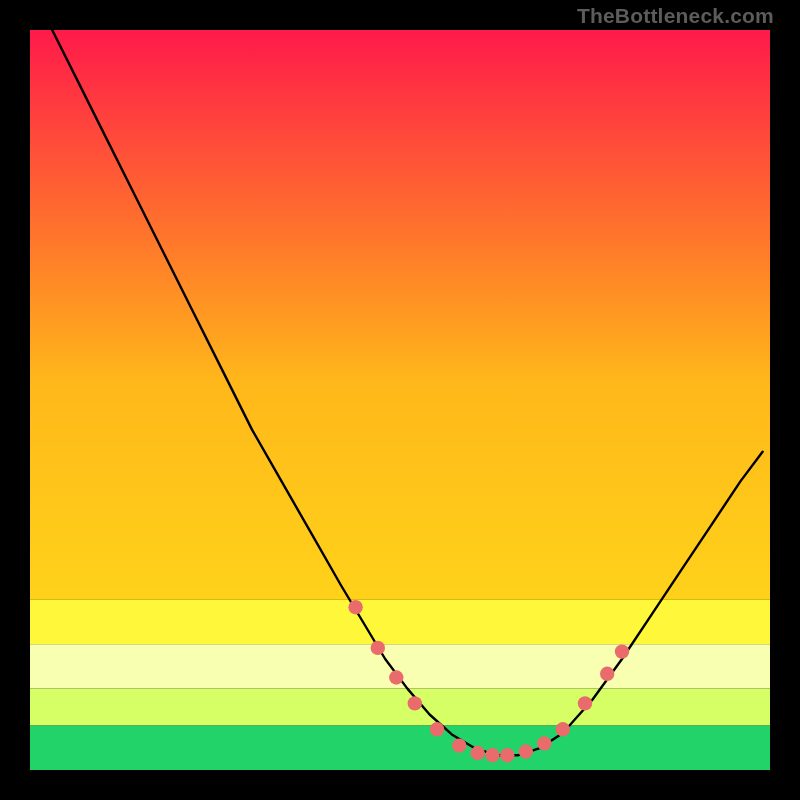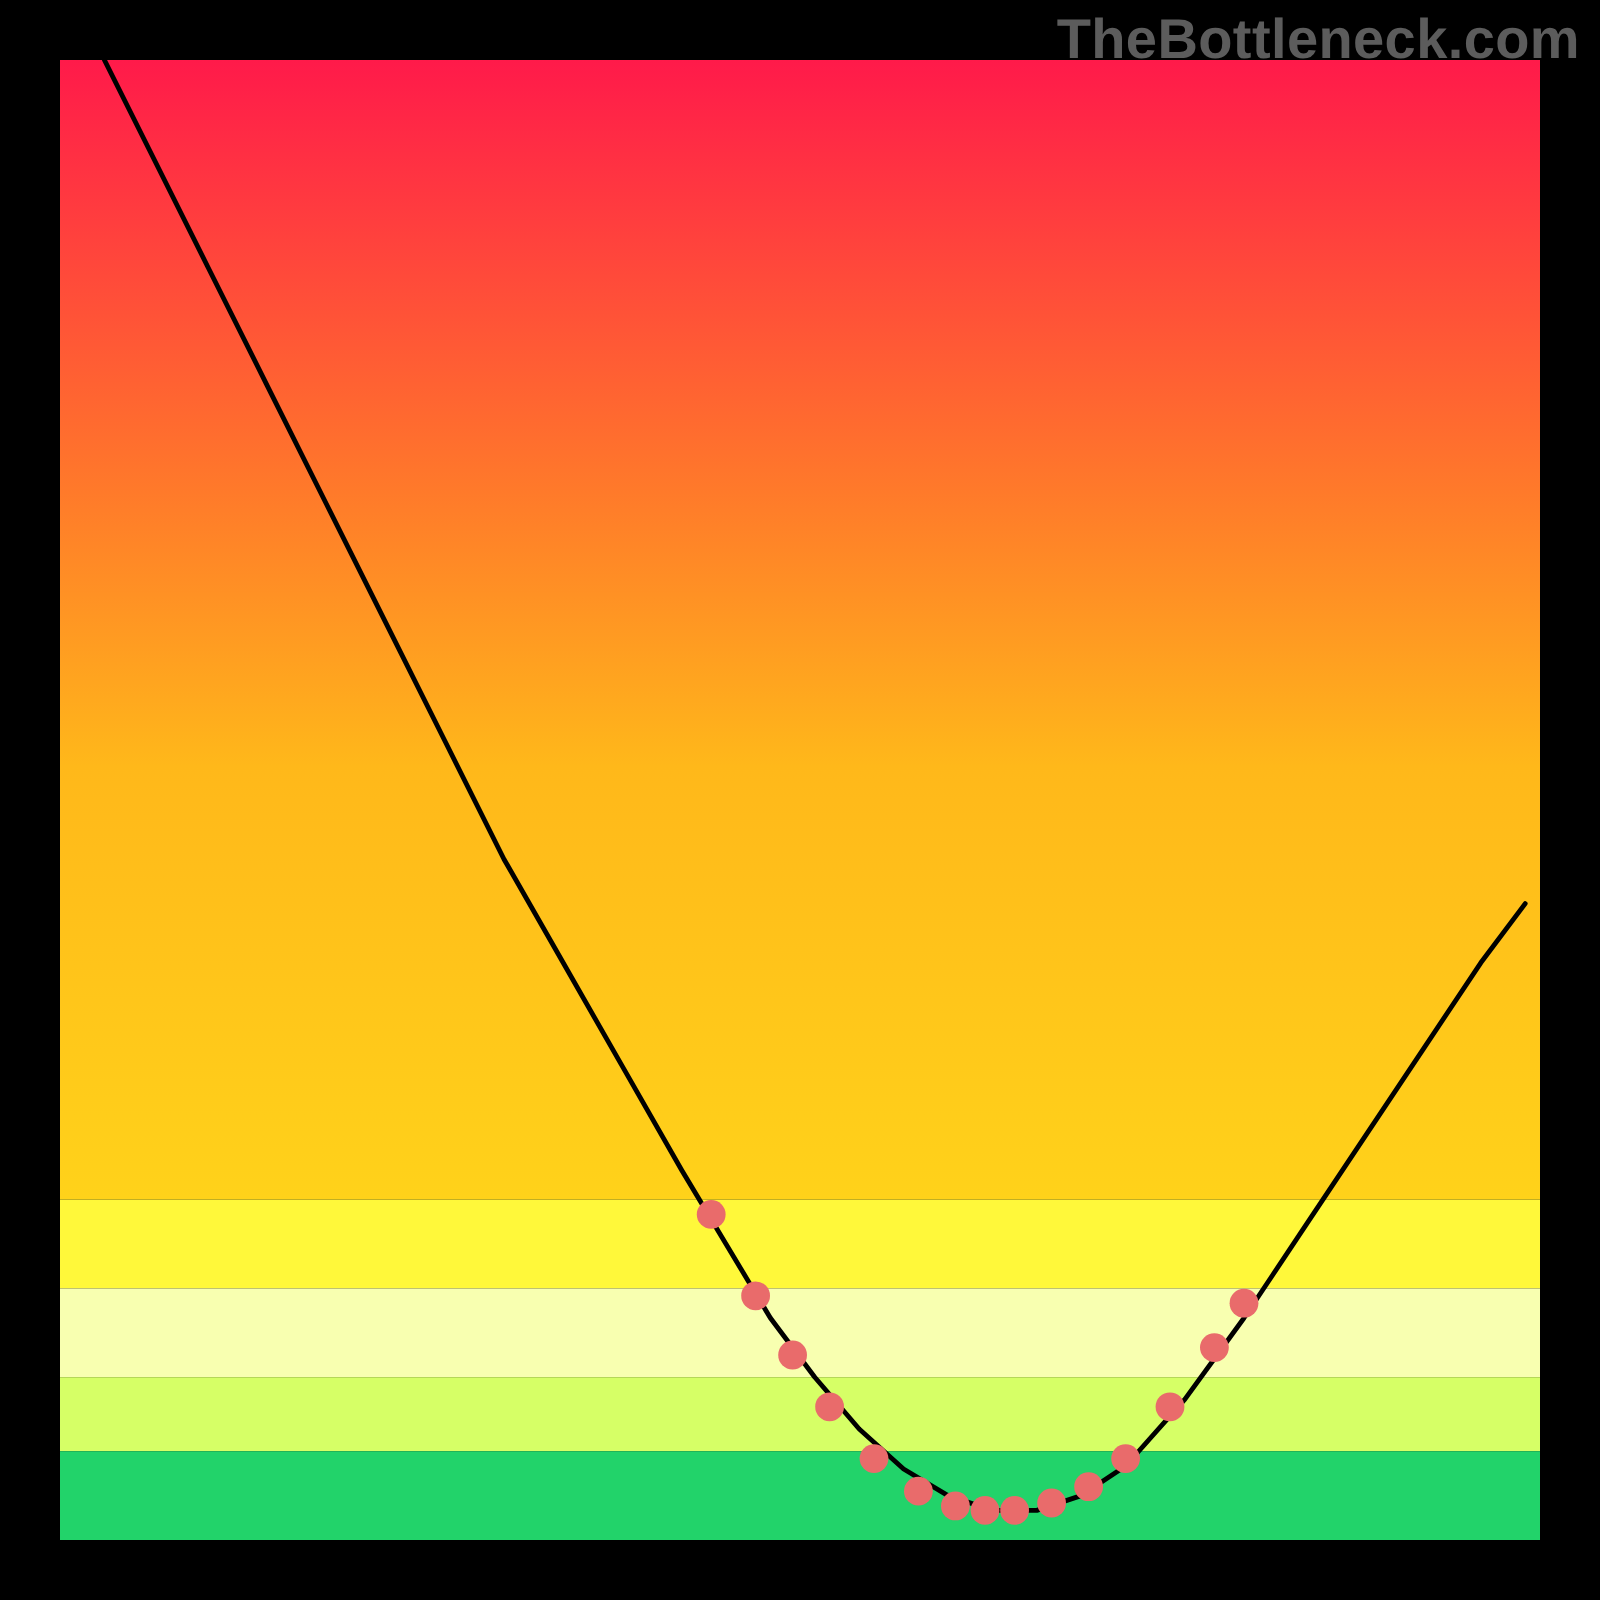--- a/index.html
+++ b/index.html
@@ -6,23 +6,23 @@
   html, body { width: 800px; height: 800px; overflow: hidden; background: #000; }
   .frame {
     position: relative;
     width: 800px;
     height: 800px;
     background: #000;
   }
   .watermark {
     position: absolute;
     top: 4px;
-    right: 10px;
+    right: 26px;
     font-family: Arial, Helvetica, sans-serif;
-    font-size: 28px;
+    font-size: 21px;
     font-weight: bold;
     color: #5c5c5c;
     letter-spacing: 0.2px;
     z-index: 10;
   }
   .plot-area {
     position: absolute;
     left: 30px;
     top: 30px;
     width: 740px;

